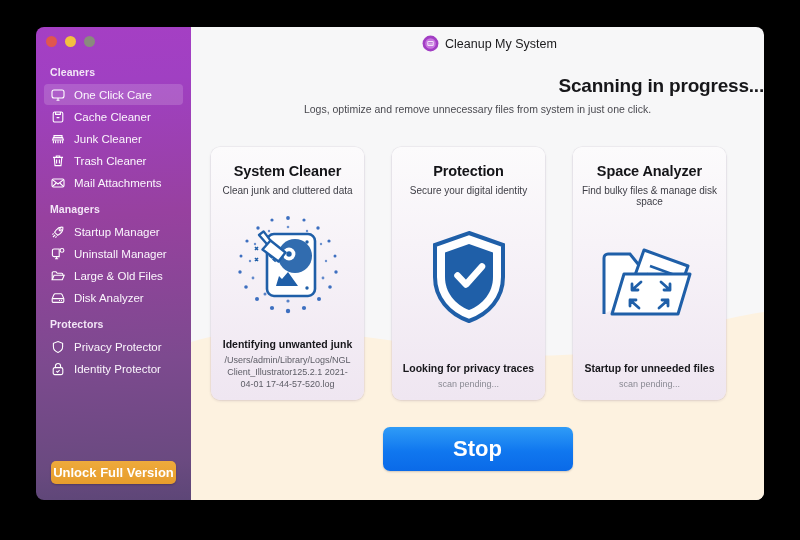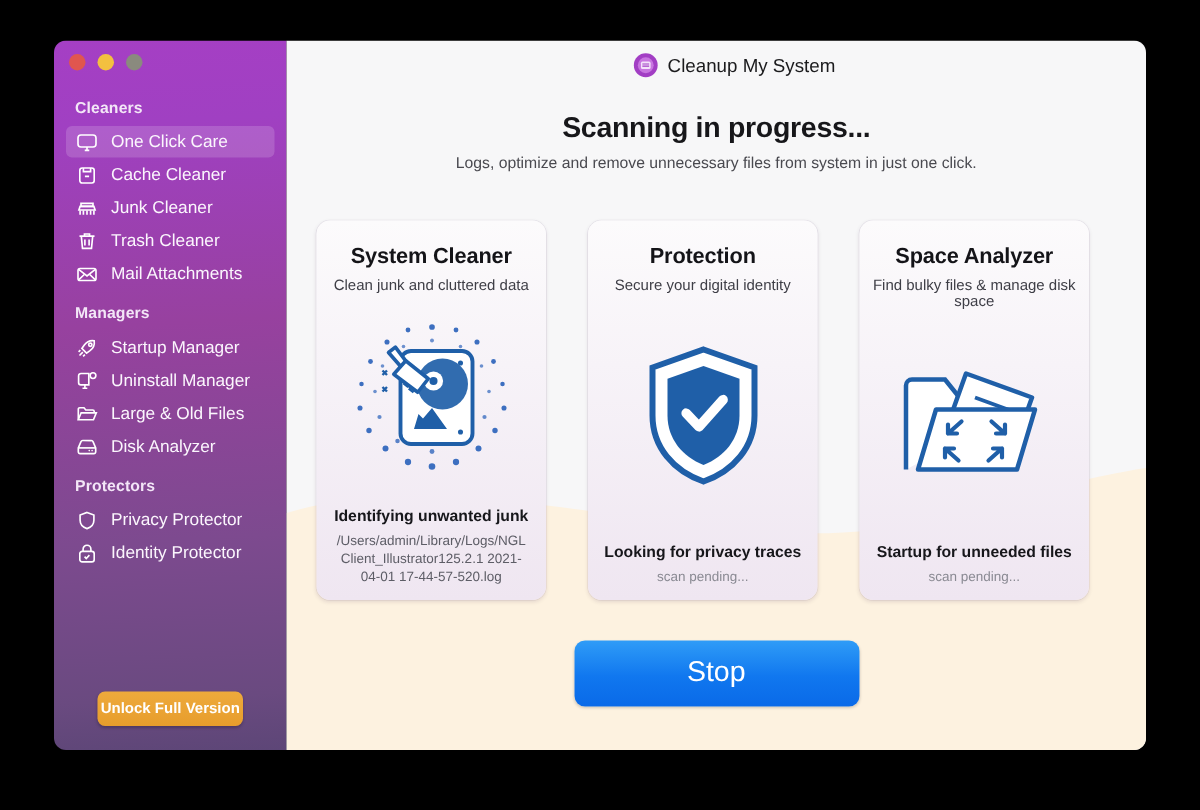--- a/index.html
+++ b/index.html
@@ -41,21 +41,21 @@
     height:21px;margin:1px 8px;padding:0 0 0 6px;
     border-radius:4px;cursor:default;
   }
   .s-item.active{background:rgba(255,255,255,.16);}
   .s-item .ico{width:16px;height:16px;flex:0 0 16px;display:block;}
   .s-item .lbl{font-size:11.5px;color:#fbf6fd;white-space:nowrap;}
 
   .unlock-wrap{position:absolute;left:0;right:0;bottom:16px;display:flex;justify-content:center;}
   .unlock{
     background:linear-gradient(180deg,#eeaa3c 0%,#e79d2c 100%);
-    color:#fff;font-size:10px;font-weight:bold;
+    color:#fff;font-size:13px;font-weight:bold;
     border:none;border-radius:5px;
     padding:0 2px;height:23px;line-height:23px;
     box-shadow:0 1px 2px rgba(0,0,0,.22);
     cursor:pointer;white-space:nowrap;
   }
 
   
   .main{
     position:relative;flex:1;height:100%;
     background:#f7f7f8;overflow:hidden;
@@ -69,21 +69,21 @@
   .brand{
     position:absolute;top:8px;left:0;right:0;
     display:flex;align-items:center;justify-content:center;gap:6px;
     z-index:3;
     padding-left:24px;
   }
   .brand .logo{width:17px;height:17px;flex:0 0 17px;}
   .brand .bname{font-size:12.5px;color:#1b1b1d;}
 
   .hdr{position:absolute;top:48px;left:0;right:0;text-align:center;z-index:3;}
-  .hdr h1{margin:0;font-size:19px;font-weight:bold;color:#17171a;letter-spacing:-.2px;}
+  .hdr h1{margin:0;font-size:19px;font-weight:bold;color:#17171a;letter-spacing:-.2px;text-align:right;}
   .hdr p{margin:6px 0 0;font-size:10.5px;color:#4a4a50;}
 
   .cards{
     position:absolute;top:120px;left:20px;right:38px;
     display:flex;gap:28px;z-index:3;
   }
   .card{
     flex:1;height:253px;
     border-radius:9px;
     background:linear-gradient(180deg,#fcfbfc 0%,#f7f3f8 38%,#efe6f1 100%);
@@ -96,21 +96,21 @@
   .card .sub{margin:6px 0 0;font-size:10px;color:#3e3e46;}
   .card .art{flex:1;display:flex;align-items:center;justify-content:center;width:100%;}
   .card .st{font-size:10.5px;font-weight:bold;color:#17171b;margin-bottom:4px;}
   .card .det{font-size:9px;color:#5d5d66;line-height:12px;word-break:break-word;padding:0 4px;}
   .card .det.pending{color:#8a8a93;}
 
   .stopwrap{position:absolute;left:0;right:0;top:400px;display:flex;justify-content:center;z-index:3;}
   .stop{
     width:190px;height:44px;border:none;border-radius:7px;
     background:linear-gradient(180deg,#2f9cf7 0%,#1077ef 55%,#0a6ae8 100%);
-    color:#fff;font-size:19px;font-weight:normal;
+    color:#fff;font-size:22px;font-weight:bold;
     cursor:pointer;box-shadow:0 1px 2px rgba(0,0,0,.18);
   }
 </style>
 </head>
 <body>
 
 <div class="screen">
   <div class="window">
 
     <div class="sidebar">

